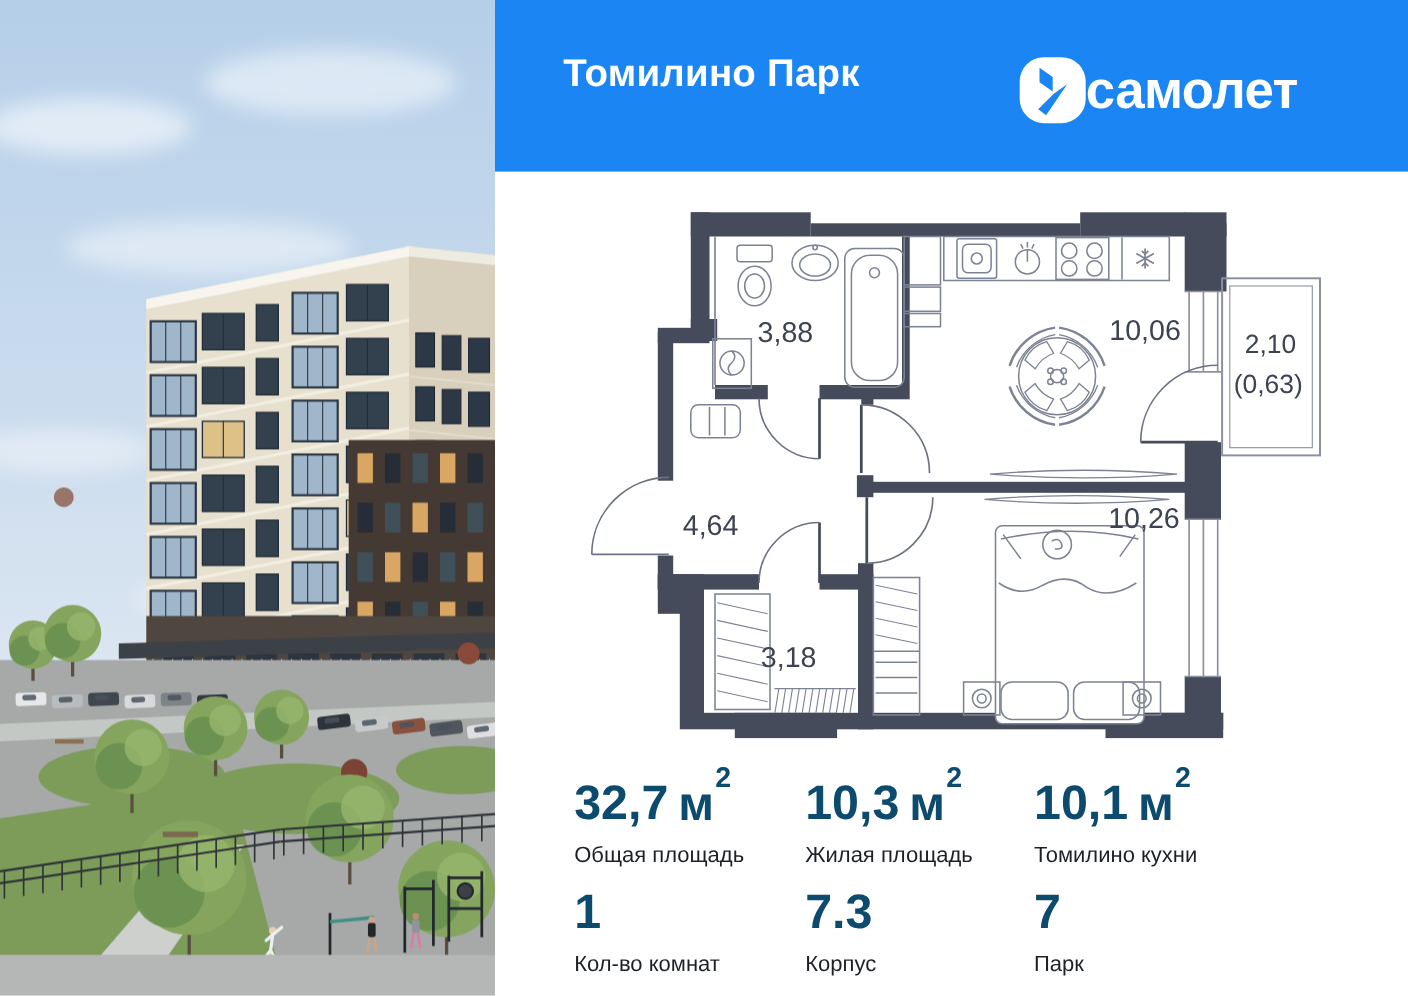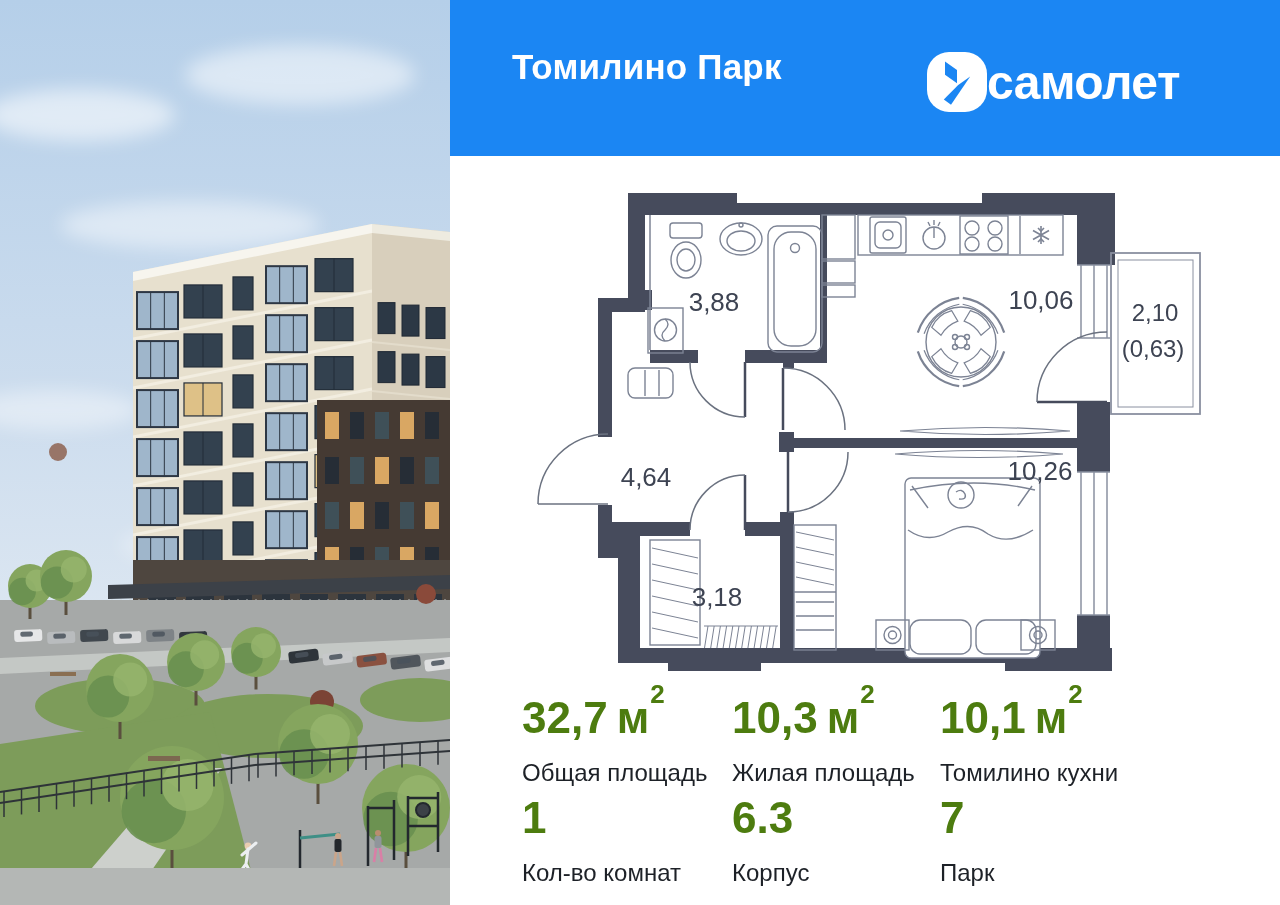--- a/index.html
+++ b/index.html
@@ -20,24 +20,24 @@
                display:inline-flex; align-items:center; justify-content:center; }
   .brand-text { font-size:48px; font-weight:700; color:#ffffff; 
                 letter-spacing:-0.5px; }
 
   
   .plan { position:absolute; left:520px; top:190px; width:690px; height:485px; }
   .plan text { font-family:"Liberation Sans", sans-serif; fill:#3D4352; font-weight:500; }
 
   
   .stat { position:absolute; width:240px; }
-  .stat .num { font-size:44px; line-height:64px; font-weight:700; color:#4d7c0f; white-space:nowrap; }
+  .stat .num { font-size:44px; line-height:54px; font-weight:700; color:#0c4a6e; white-space:nowrap;margin-top:17px; }
   .stat .num .unit { margin-left:9px; }
   .stat .num sup { font-size:26px; position:relative; top:-14px; margin-left:1px; }
-  .stat .lbl { font-size:24px; color:#1D2127; margin-top:9px; }
+  .stat .lbl { font-size:20px; color:#1D2127; margin-top:9px; }
   .r1 { top:676px; } .r2 { top:786px; }
   .c1 { left:522px; } .c2 { left:732px; } .c3 { left:940px; }
 </style>
 </head>
 <body>
 
 <div class="page">
 
   <div class="photo">
     <svg width="450" height="905" viewBox="0 0 450 905">
@@ -789,21 +789,21 @@
   </div>
   <div class="stat r1 c3">
     <div class="num"><span>10,1</span><span class="unit"><span>м</span><sup>2</sup></span></div>
     <div class="lbl">Томилино кухни</div>
   </div>
   <div class="stat r2 c1">
     <div class="num">1</div>
     <div class="lbl">Кол-во комнат</div>
   </div>
   <div class="stat r2 c2">
-    <div class="num">6.3</div>
+    <div class="num">7.3</div>
     <div class="lbl">Корпус</div>
   </div>
   <div class="stat r2 c3">
     <div class="num">7</div>
     <div class="lbl">Парк</div>
   </div>
 
 </div>
 
 </body></html>

